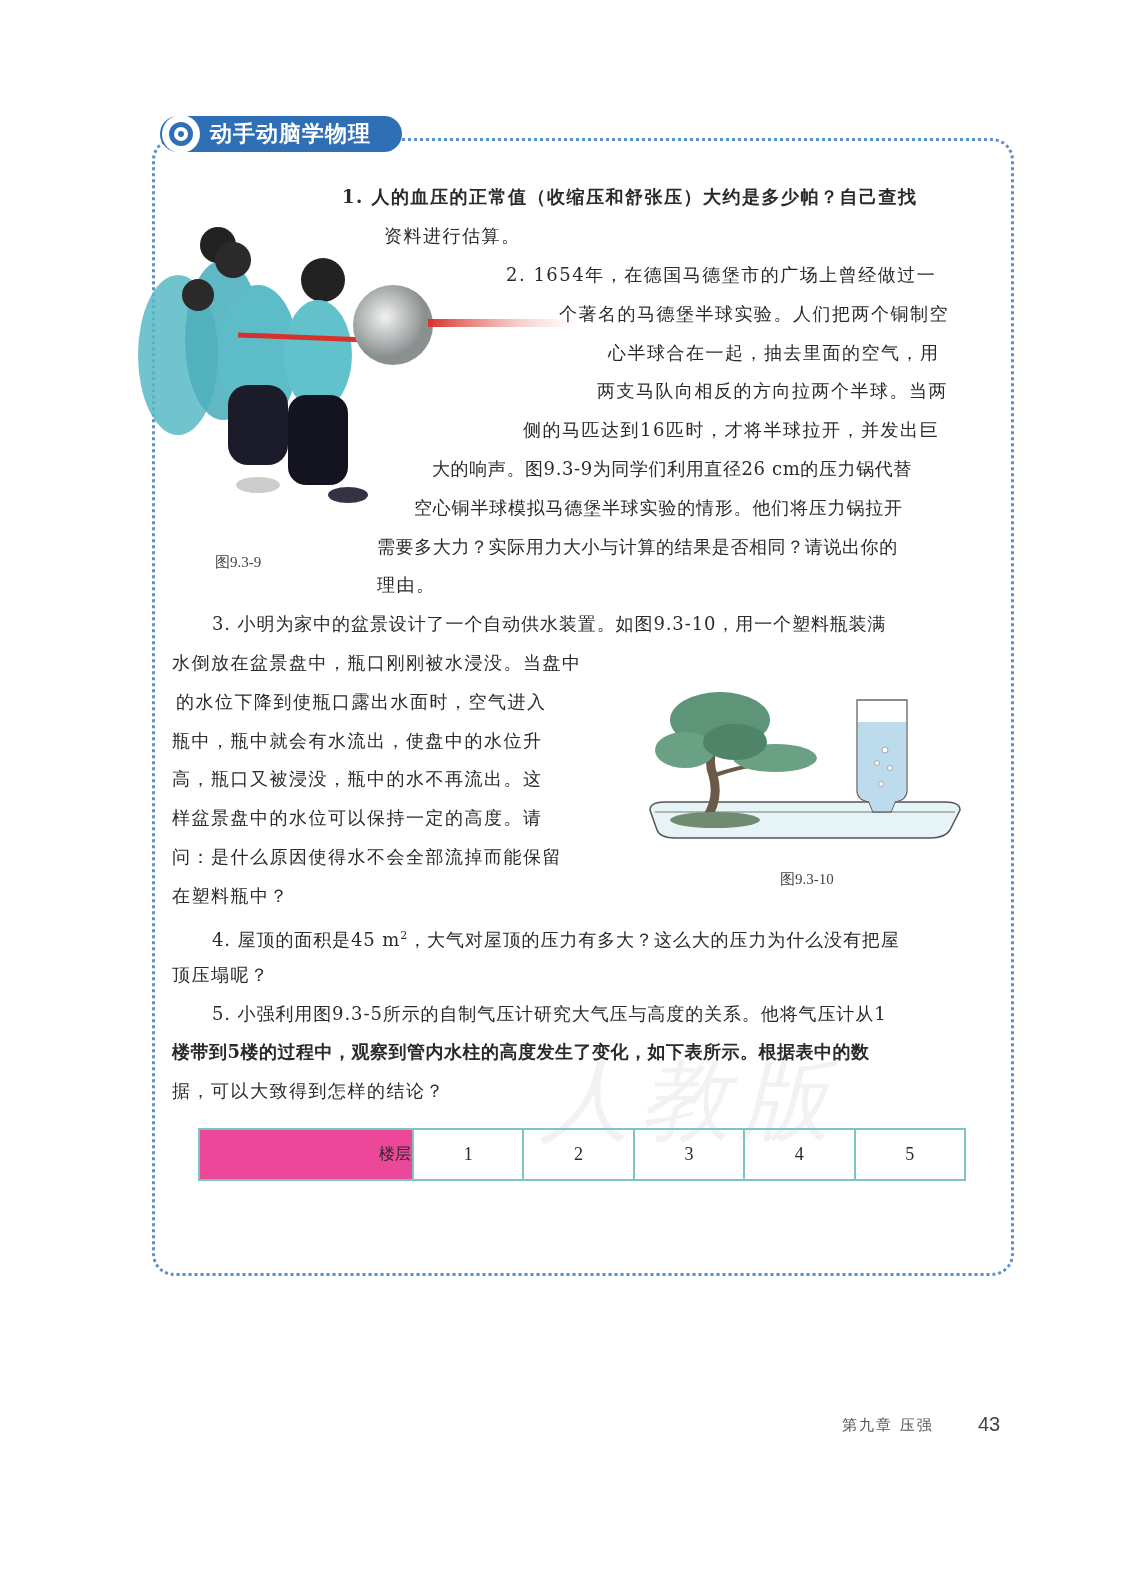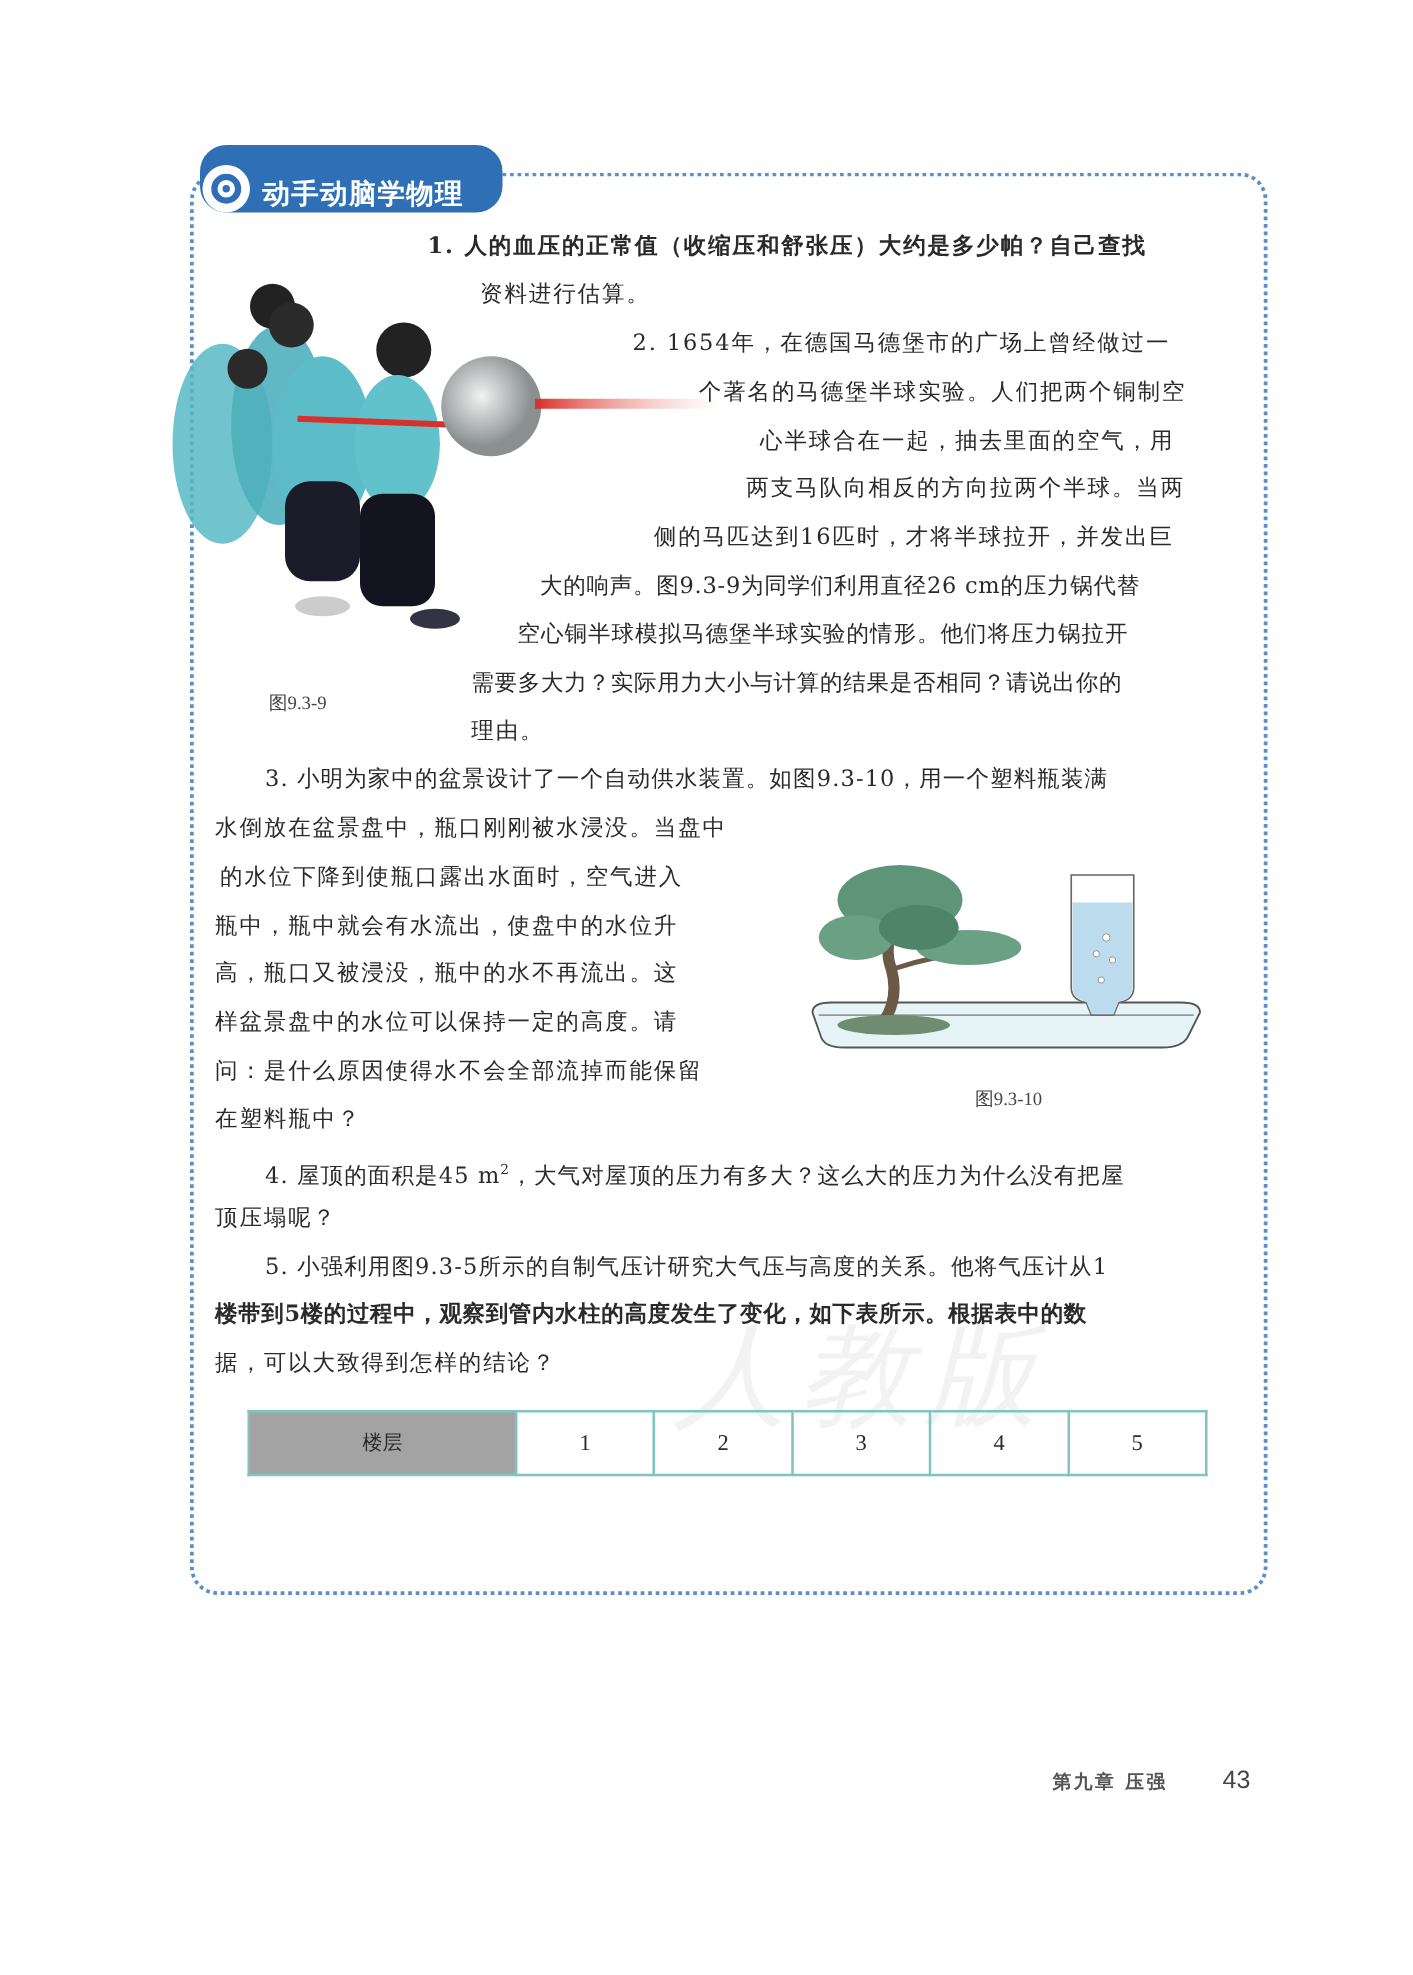--- a/index.html
+++ b/index.html
@@ -5,44 +5,44 @@
     html, body { margin: 0; padding: 0; }
     body {
       width: 1130px; height: 1580px; background: #ffffff; position: relative; overflow: hidden;
       font-family: "DejaVu Serif", "Liberation Serif", serif; color: #2a2a2a;
     }
     .box {
       position: absolute; left: 152px; top: 138px; width: 862px; height: 1138px;
       border: 3px dotted #5a8fc8; border-radius: 22px; box-sizing: border-box;
     }
     .header-badge {
-      position: absolute; left: 160px; top: 116px; height: 54px; width: 242px;
-      background: #2f6fb6; border-radius: 21px; display: flex; align-items: flex-end;
+      position: absolute; left: 160px; top: 116px; height: 36px; width: 242px;
+      background: #2f6fb6; border-radius: 21px; display: flex; align-items: center;
     }
     .header-badge .logo {
       width: 38px; height: 38px; border-radius: 50%; background: #fff; margin-left: 2px;
       display: flex; align-items: center; justify-content: center; position: relative;
     }
     .logo .ring { width: 24px; height: 24px; border-radius: 50%; border: 5px solid #2f6fb6; box-sizing: border-box; display:flex; align-items:center; justify-content:center;}
     .logo .dot { width: 6px; height: 6px; border-radius: 50%; background: #2f6fb6; }
     .header-badge .title {
       color: #fff; font-family: "DejaVu Sans", sans-serif; font-size: 22px; font-weight: bold;
       margin-left: 10px; letter-spacing: 1px;
     }
     .p { position: absolute; font-size: 18px; line-height: 38.8px; letter-spacing: 1.5px; white-space: nowrap; }
     .caption { position: absolute; font-size: 15px; color: #444; font-family: "Liberation Serif", serif; }
     .photo { position: absolute; left: 108px; top: 205px; width: 470px; height: 300px; }
     .bonsai { position: absolute; left: 645px; top: 680px; width: 320px; height: 175px; }
     table.data {
       position: absolute; left: 198px; top: 1128px; width: 768px; border-collapse: collapse;
       font-size: 18px; text-align: center;
     }
     table.data td { border: 2px solid #7fc4c4; height: 47px; font-family: "Liberation Serif", serif; }
-    table.data td.head { background: #a3a3a3; width: 210px; line-height: 24px; font-family: Liberation Mono, monospace; font-size: 16px; }
-    .footer { position: absolute; top: 1416px; left: 842px; font-size: 15px; color: #555; letter-spacing: 2px; font-weight: bold; }
+    table.data td.head { background: #ec4899; width: 210px; line-height: 24px; font-family: Liberation Mono, monospace; font-size: 16px; text-align: right; }
+    .footer { position: absolute; top: 1416px; left: 842px; font-size: 15px; color: #555; letter-spacing: 2px; }
     .page-num { position: absolute; top: 1413px; left: 978px; font-family: "Liberation Sans", sans-serif; font-size: 20px; color: #444; }
     .watermark { position:absolute; left: 540px; top: 1040px; font-size: 90px; color: rgba(0,0,0,0.05); font-style: italic; letter-spacing: 10px; }
   </style>
 </head>
 <body>
 
 <div class="box"></div>
 
 <div class="header-badge">
   <div class="logo">

